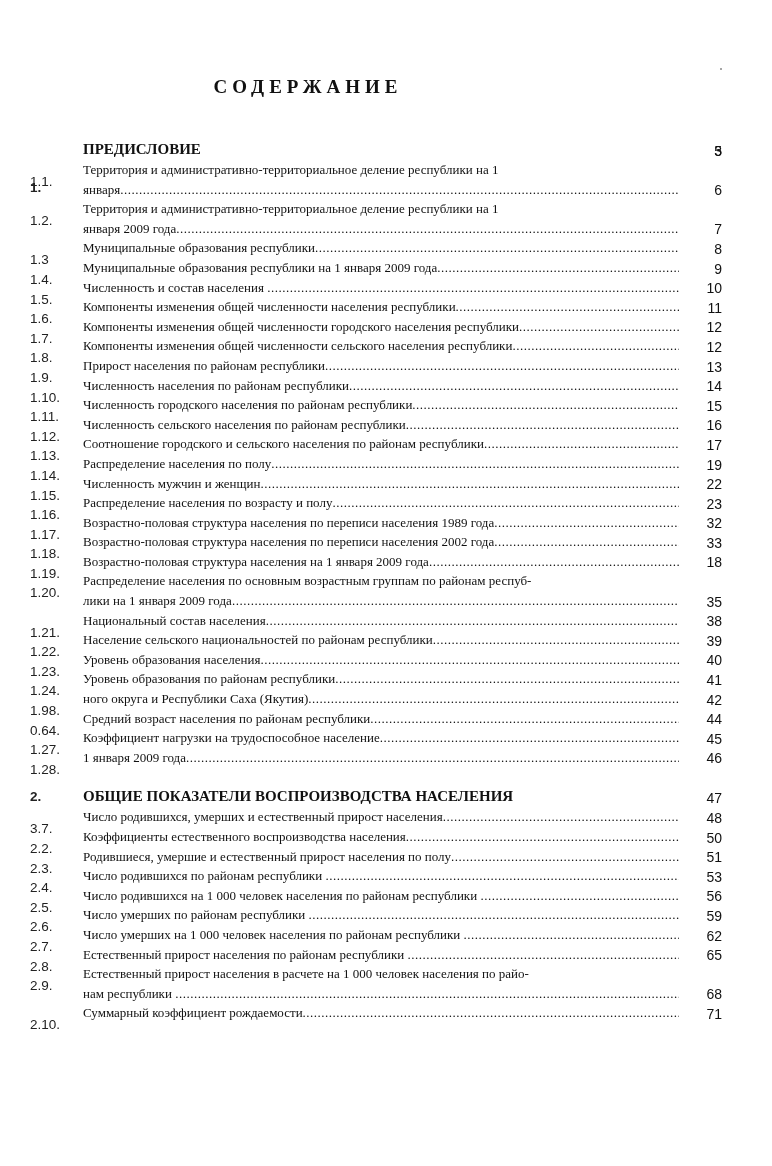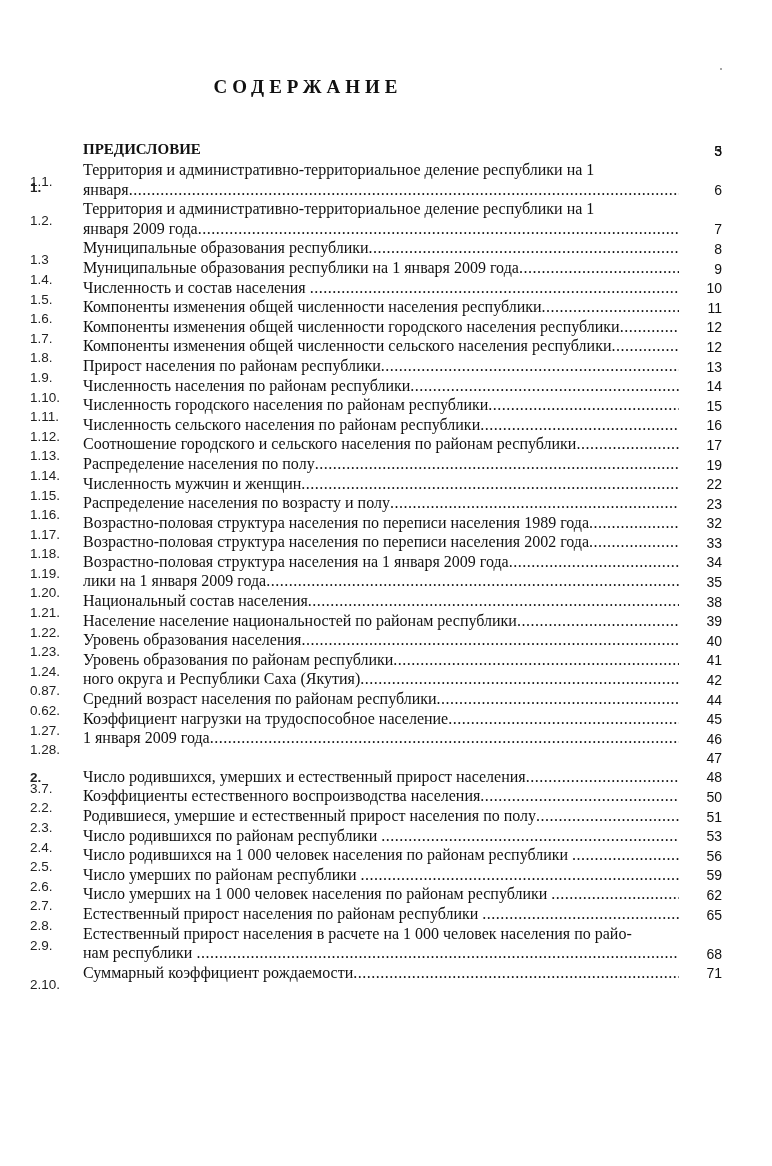--- a/index.html
+++ b/index.html
@@ -11,21 +11,21 @@
   }
   .speck { position: absolute; left: 720px; top: 68px; width: 2px; height: 2px; background: #888; border-radius: 1px; }
   .toc { position: absolute; top: 139px; left: 0; width: 772px; }
   .entry { position: relative; width: 772px; }
   .num {
     position: absolute; left: 30px; font-family: "Liberation Sans", sans-serif;
     font-size: 13.5px; color: #222;
   }
   .title {
     margin-left: 83px; width: 596px; font-family: "Liberation Serif", serif;
-    font-size: 16px; line-height: 19.6px; color: #111;
+    font-size: 13px; line-height: 19.6px; color: #111;
   }
   .title .leader { letter-spacing: 0.5px; }
   .page {
     position: absolute; right: 50px; bottom: 1px; font-family: "Liberation Sans", sans-serif;
     font-size: 14px; color: #111; text-align: right;
   }
   .entry.chapter .title { font-weight: bold; font-size: 15px; line-height: 21px; }
   .entry.chapter .num { font-weight: bold; }
   .entry .num { top: 14px; }
   .entry.chapter .num { top: 20px; }
@@ -180,66 +180,67 @@
     <div class="title">
       <span class="line l1"><span>Возрастно-половая структура населения по переписи населения 2002 года</span><span class="leader">......................................................................................................................................................</span></span>
     </div>
     <span class="page">33</span>
   </div>
       <div class="entry">
     <span class="num">1.19.</span>
     <div class="title">
       <span class="line l1"><span>Возрастно-половая структура населения на 1 января 2009 года</span><span class="leader">......................................................................................................................................................</span></span>
     </div>
-    <span class="page">34</span>
+    <span class="page">18</span>
   </div>
       <div class="entry">
     <span class="num">1.20.</span>
     <div class="title">
+      <span class="line l1">Распределение населения по основным возрастным группам по районам респуб-</span>
     <span class="line"><span>лики на 1 января 2009 года</span><span class="leader">......................................................................................................................................................</span></span>
         </div>
     <span class="page">35</span>
   </div>
       <div class="entry">
     <span class="num">1.21.</span>
     <div class="title">
       <span class="line l1"><span>Национальный состав населения</span><span class="leader">......................................................................................................................................................</span></span>
     </div>
     <span class="page">38</span>
   </div>
       <div class="entry">
     <span class="num">1.22.</span>
     <div class="title">
-      <span class="line l1"><span>Население население национальностей по районам республики</span><span class="leader">......................................................................................................................................................</span></span>
+      <span class="line l1"><span>Население сельского национальностей по районам республики</span><span class="leader">......................................................................................................................................................</span></span>
     </div>
     <span class="page">39</span>
   </div>
       <div class="entry">
     <span class="num">1.23.</span>
     <div class="title">
       <span class="line l1"><span>Уровень образования населения</span><span class="leader">......................................................................................................................................................</span></span>
     </div>
     <span class="page">40</span>
   </div>
       <div class="entry">
     <span class="num">1.24.</span>
     <div class="title">
       <span class="line l1"><span>Уровень образования по районам республики</span><span class="leader">......................................................................................................................................................</span></span>
     </div>
     <span class="page">41</span>
   </div>
       <div class="entry">
-    <span class="num">0.87.</span>
+    <span class="num">1.98.</span>
     <div class="title">
     <span class="line"><span>ного округа и Республики Саха (Якутия)</span><span class="leader">......................................................................................................................................................</span></span>
         </div>
     <span class="page">42</span>
   </div>
       <div class="entry">
-    <span class="num">0.62.</span>
+    <span class="num">0.64.</span>
     <div class="title">
       <span class="line l1"><span>Средний возраст населения по районам республики</span><span class="leader">......................................................................................................................................................</span></span>
     </div>
     <span class="page">44</span>
   </div>
       <div class="entry">
     <span class="num">1.27.</span>
     <div class="title">
       <span class="line l1"><span>Коэффициент нагрузки на трудоспособное население</span><span class="leader">......................................................................................................................................................</span></span>
     </div>
@@ -249,20 +250,23 @@
     <span class="num">1.28.</span>
     <div class="title">
     <span class="line"><span>1 января 2009 года</span><span class="leader">......................................................................................................................................................</span></span>
         </div>
     <span class="page">46</span>
   </div>
     </div>
 
   <div class="entry chapter chapter2">
     <span class="num">2.</span>
+    <div class="title">
+      <span class="line">ОБЩИЕ ПОКАЗАТЕЛИ ВОСПРОИЗВОДСТВА НАСЕЛЕНИЯ</span>
+    </div>
     <span class="page">47</span>
   </div>
 
   <div id="ch2-list">
       <div class="entry">
     <span class="num">3.7.</span>
     <div class="title">
       <span class="line l1"><span>Число родившихся, умерших и естественный прирост населения</span><span class="leader">......................................................................................................................................................</span></span>
     </div>
     <span class="page">48</span>

